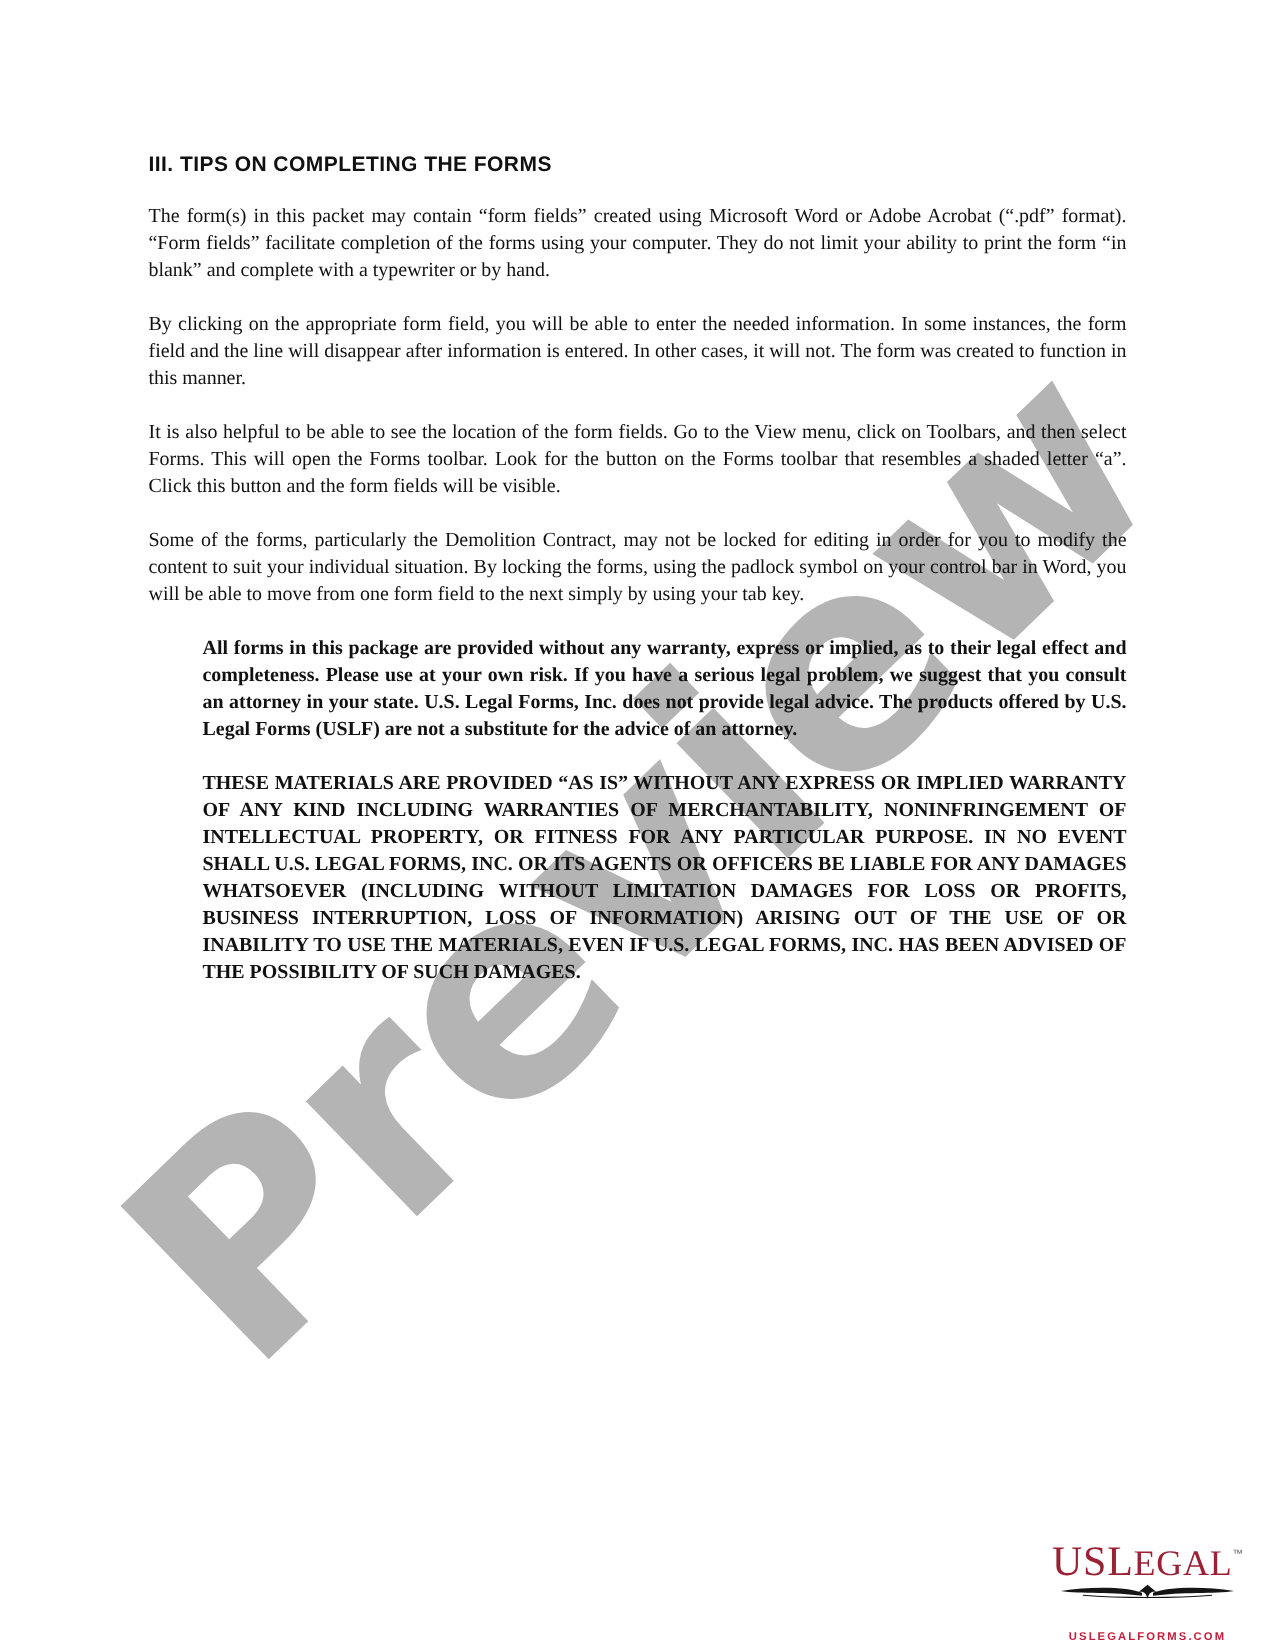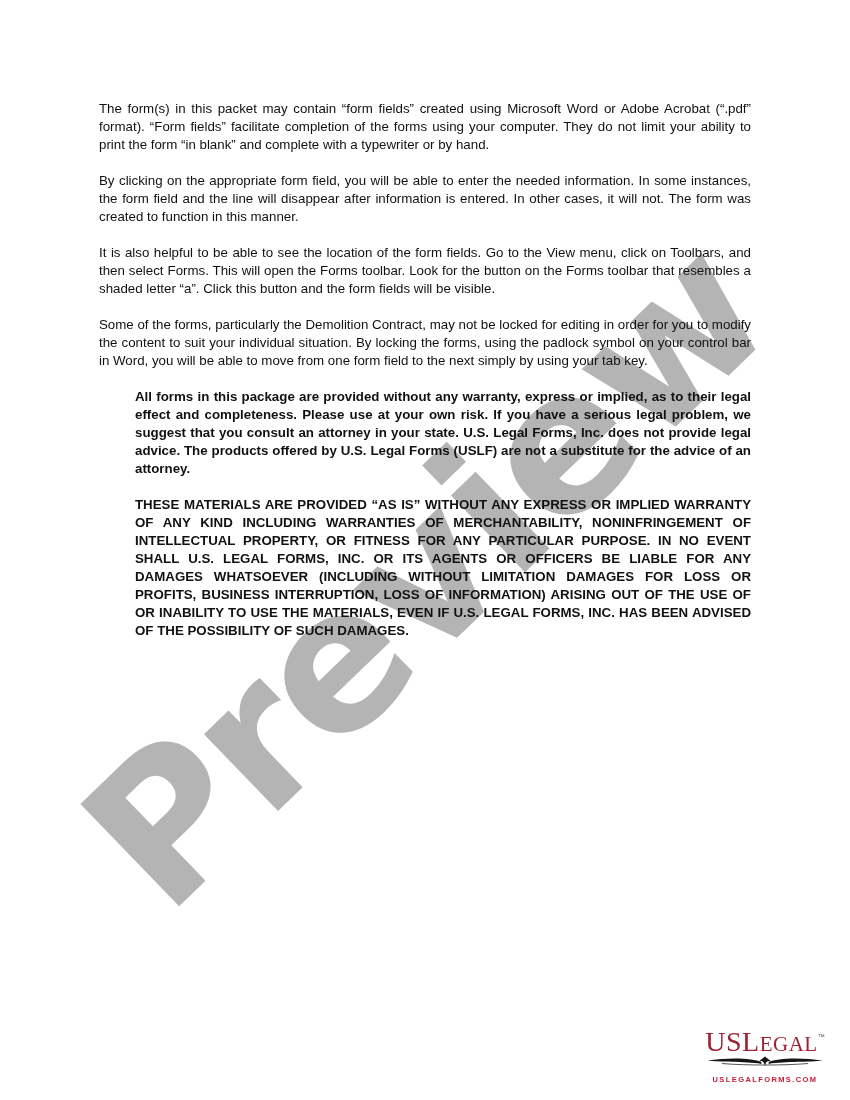--- a/index.html
+++ b/index.html
@@ -46,20 +46,21 @@
       letter-spacing: 0.3px;
       margin: 0 0 17px 0;
       color: #111111;
     }
     .content p {
       font-size: 13.3px;
       line-height: 18px;
       text-align: justify;
       margin: 0 0 18px 0;
       color: #111111;
+      font-family: Liberation Serif, serif;
     }
     .content p.bold {
       font-weight: bold;
       margin-left: 36px;
     }
     
     .logo {
       position: absolute;
       left: 700px;
       top: 1026px;
@@ -71,53 +72,54 @@
       font-family: "Liberation Serif", serif;
       color: #9b2134;
       white-space: nowrap;
       line-height: 22px;
     }
     .brand-big {
       font-size: 28px;
       letter-spacing: 0.5px;
     }
     .brand-small {
-      font-size: 21px;
+      font-size: 24px;
       letter-spacing: 0.5px;
     }
     .brand-tm {
       font-size: 7px;
       color: #555555;
       vertical-align: 12px;
       font-family: "Liberation Sans", sans-serif;
     }
     .wings {
       display: block;
       margin: -1px auto 0 auto;
       width: 124px;
       height: 11px;
     }
     .logo-site {
-      margin-top: 8px;
+      margin-top: 19px;
       font-size: 7.5px;
       font-weight: bold;
       letter-spacing: 1.4px;
       color: #c0203a;
       white-space: nowrap;
     }
   </style>
 </head>
 <body>
 
 <div class="page">
 
   <div class="watermark">Preview</div>
 
   <main class="content">
 
+    <h1 class="heading">III.  TIPS ON COMPLETING THE FORMS</h1>
 
     <p>The form(s) in this packet may contain “form fields” created using Microsoft Word or Adobe Acrobat (“.pdf” format).  “Form fields” facilitate completion of the forms using your computer.  They do not limit your ability to print the form “in blank” and complete with a typewriter or by hand.</p>
 
     <p>By clicking on the appropriate form field, you will be able to enter the needed information.  In some instances, the form field and the line will disappear after information is entered.  In other cases, it will not.  The form was created to function in this manner.</p>
 
     <p>It is also helpful to be able to see the location of the form fields.  Go to the View menu, click on Toolbars, and then select Forms.  This will open the Forms toolbar.  Look for the button on the Forms toolbar that resembles a shaded letter “a”.  Click this button and the form fields will be visible.</p>
 
     <p>Some of the forms, particularly the Demolition Contract, may not be locked for editing in order for you to modify the content to suit your individual situation.  By locking the forms, using the padlock symbol on your control bar in Word, you will be able to move from one form field to the next simply by using your tab key.</p>
 
 

